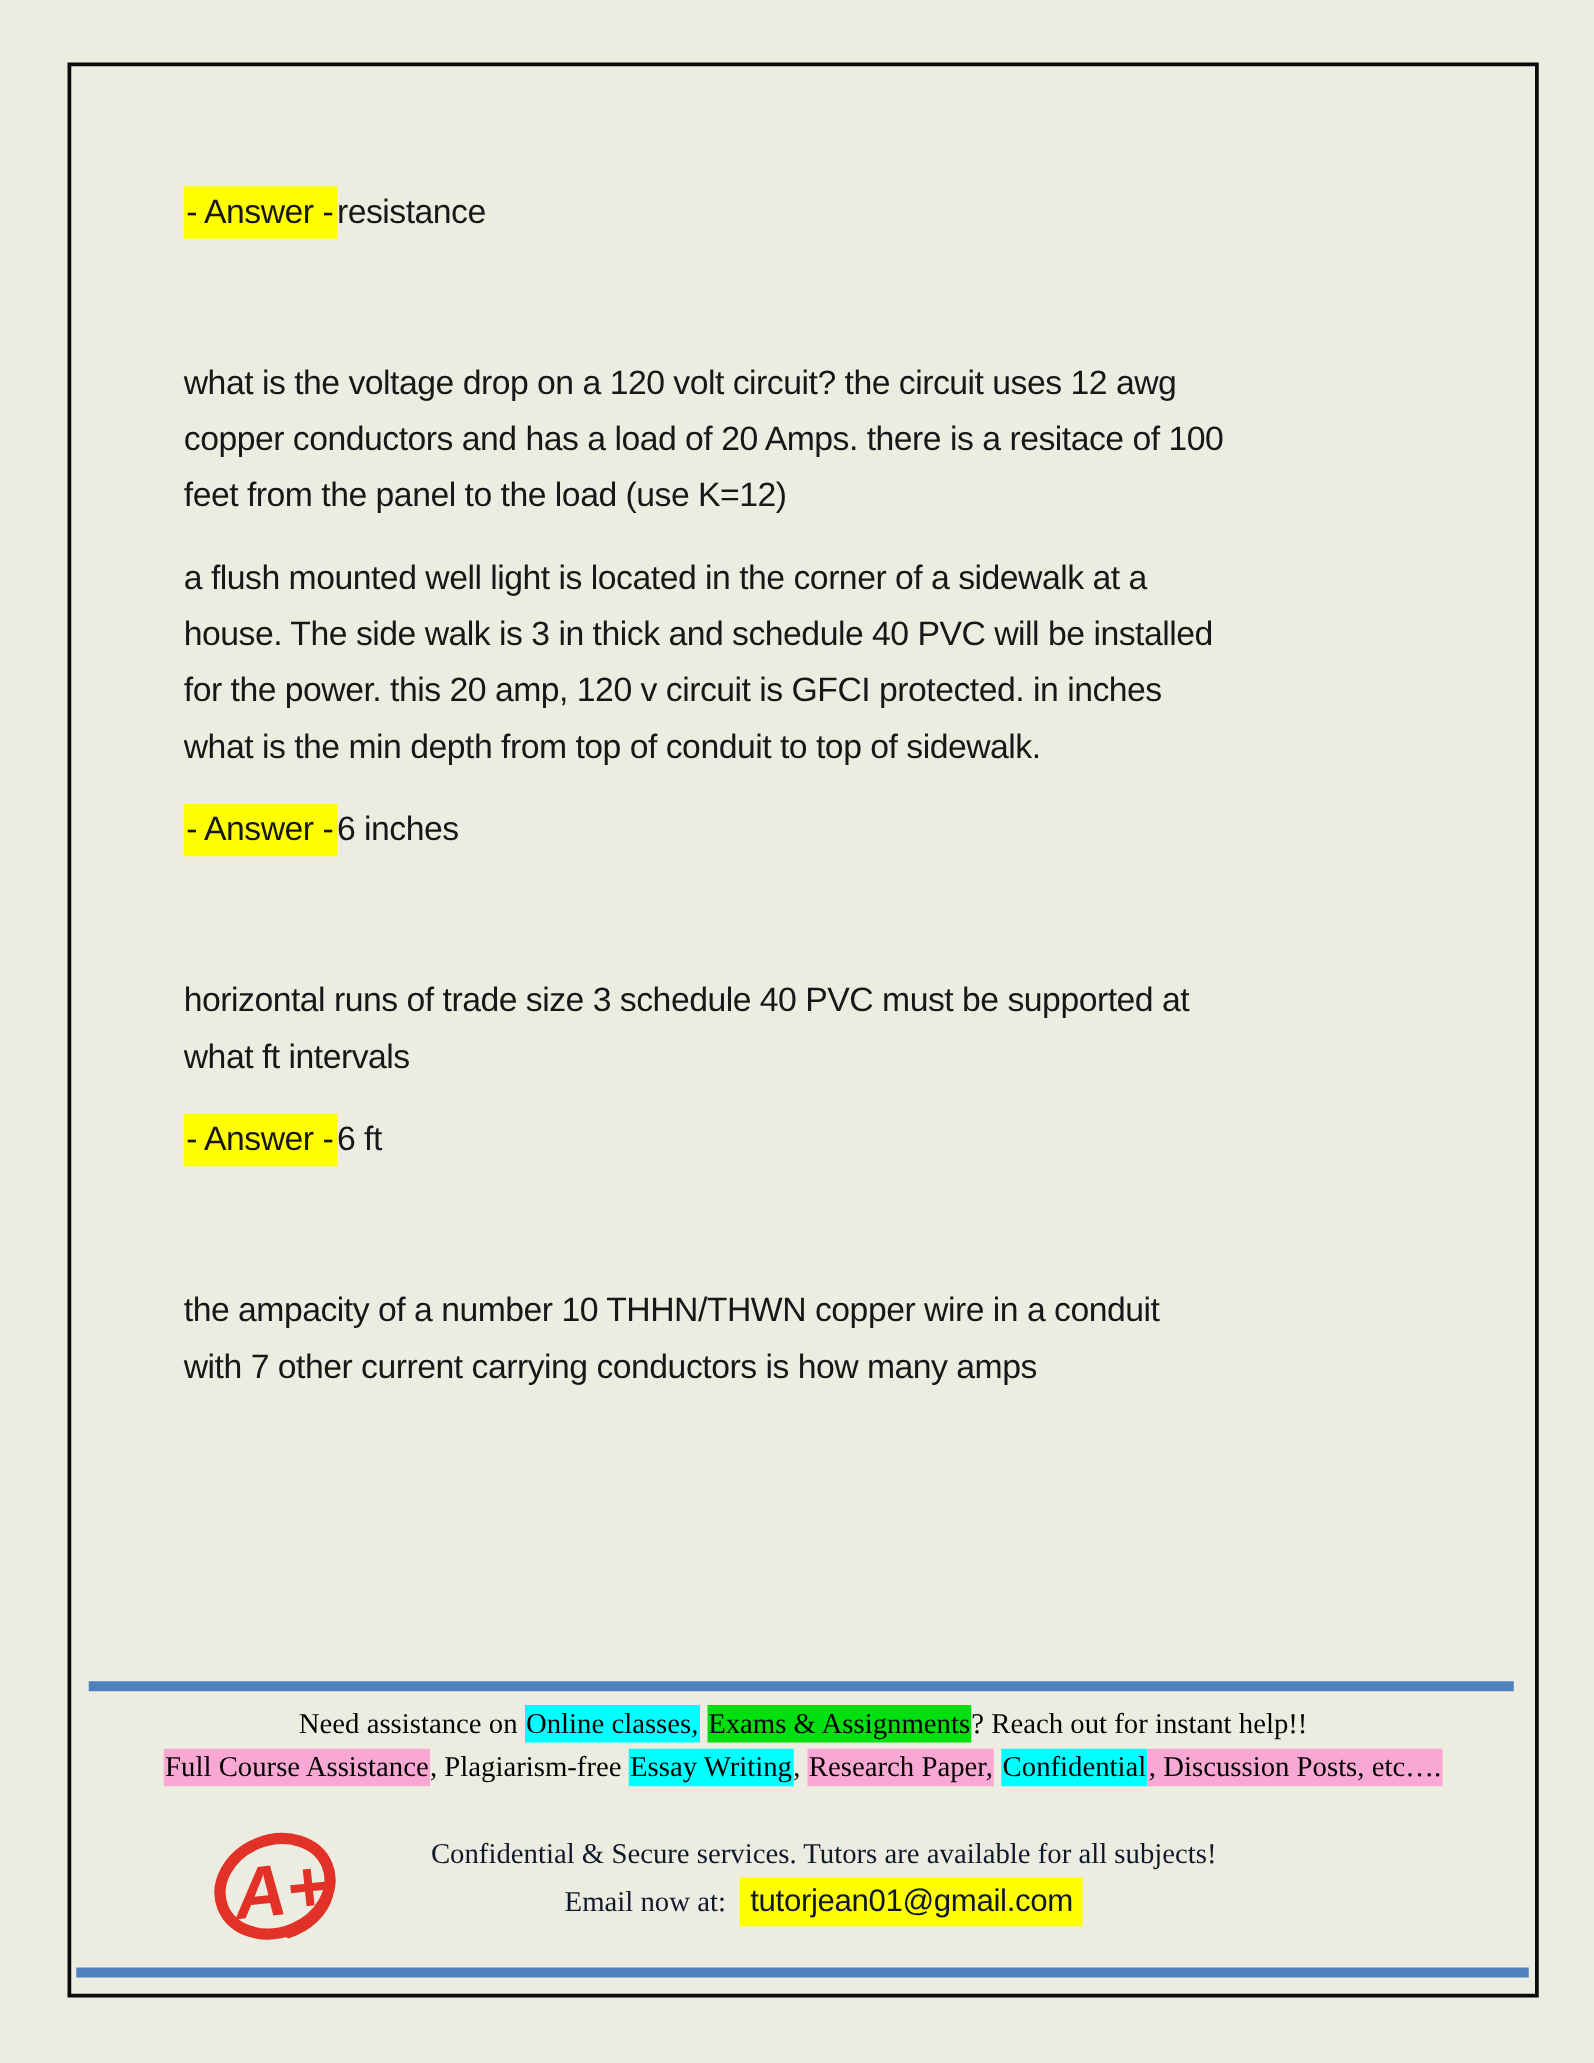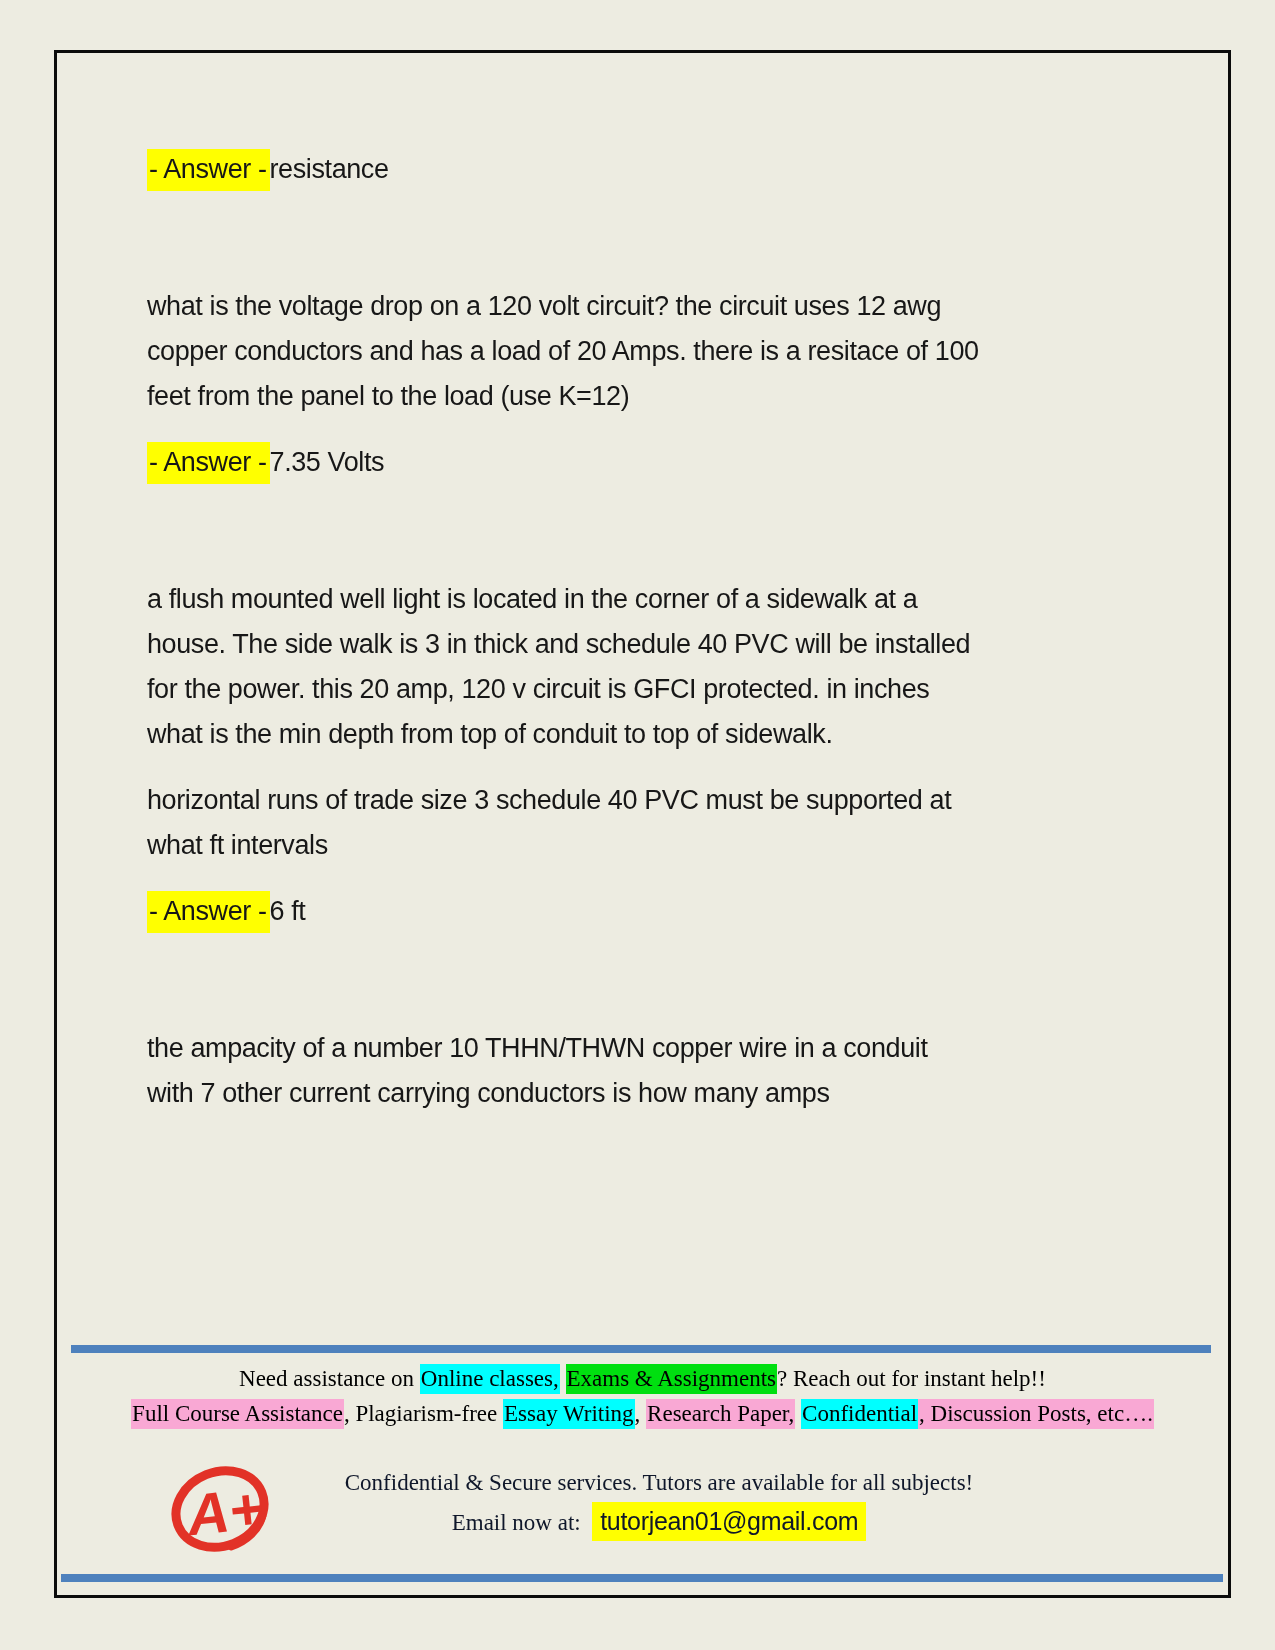--- a/index.html
+++ b/index.html
@@ -91,27 +91,27 @@
 <div class="frame">
 
   <div class="content">
 
     <p class="answer-line"><span class="hl-label">- Answer -</span><span>resistance</span></p>
 
     <p class="question">what is the voltage drop on a 120 volt circuit? the circuit uses 12 awg
 copper conductors and has a load of 20 Amps. there is a resitace of 100
 feet from the panel to the load (use K=12)</p>
 
-    <p class="answer-line"><span class="hl-label">- Answer -</span><span>7.35 Volts</span></p>
 
     <p class="question">a flush mounted well light is located in the corner of a sidewalk at a
 house. The side walk is 3 in thick and schedule 40 PVC will be installed
 for the power. this 20 amp, 120 v circuit is GFCI protected. in inches
 what is the min depth from top of conduit to top of sidewalk.</p>
 
+    <p class="answer-line"><span class="hl-label">- Answer -</span><span>6 inches</span></p>
 
     <p class="question">horizontal runs of trade size 3 schedule 40 PVC must be supported at
 what ft intervals</p>
 
     <p class="answer-line"><span class="hl-label">- Answer -</span><span>6 ft</span></p>
 
     <p class="question">the ampacity of a number 10 THHN/THWN copper wire in a conduit
 with 7 other current carrying conductors is how many amps</p>
 
   </div>

